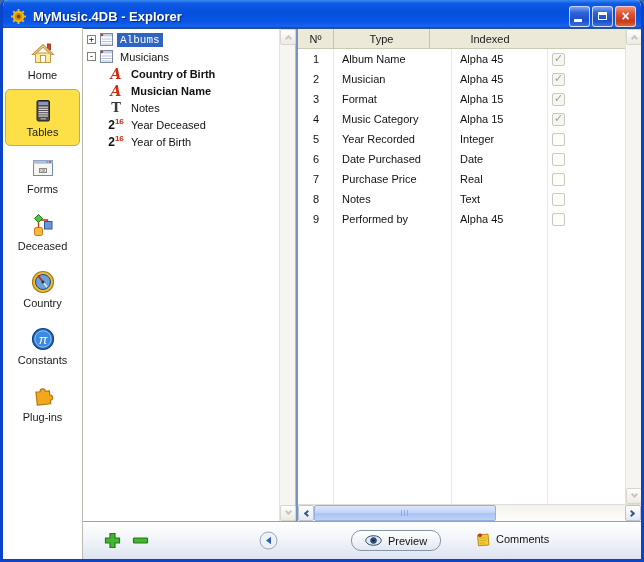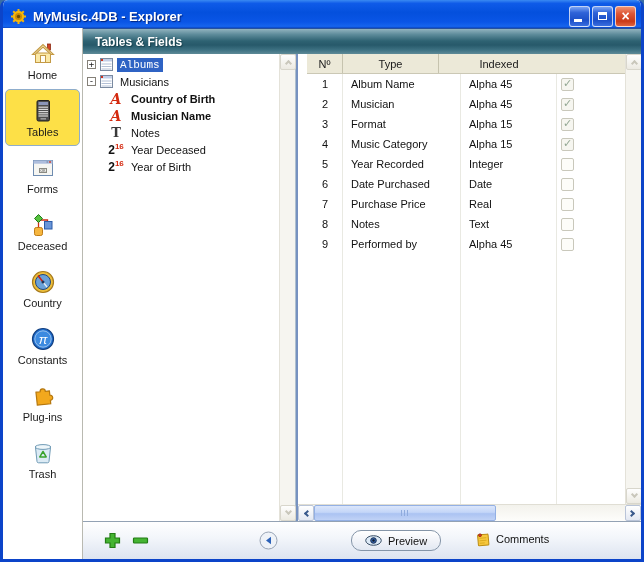--- a/index.html
+++ b/index.html
@@ -75,21 +75,21 @@
   .tree-row.field{padding-left:24px;}
   .fi{width:18px;flex:none;text-align:center;margin-right:3px;}
   .fi-alpha{color:#d42a10;font-family:"DejaVu Serif",serif;font-style:italic;font-weight:bold;font-size:14px;line-height:1;}
   .fi-text{font-family:"DejaVu Serif",serif;font-weight:bold;color:#3a3a3a;font-size:13px;line-height:1;}
   .fi-int{font-weight:bold;font-size:12px;color:#111;line-height:1;}
   .fi-int sup{color:#d42a10;font-size:8px;font-weight:bold;}
   .tree-row.bold .tree-label{font-weight:bold;}
 
   
   .table-panel{flex:1;min-width:0;display:flex;flex-direction:column;background:#fff;border-left:2px solid #7792c0;}
-  .table-main{flex:1;min-height:0;display:flex;margin-left:9px;}
+  .table-main{flex:1;min-height:0;display:flex;}
   .table-content{flex:1;min-width:0;display:flex;flex-direction:column;overflow:hidden;}
   .t-header{height:20px;flex:none;display:flex;align-items:center;background:#ece9d8;
     border-bottom:1px solid #cbc8b5;overflow:hidden;}
   .th{height:100%;display:flex;align-items:center;justify-content:center;border-right:1px solid #c6c3ae;
     flex:none;color:#1a1a1a;}
   .th.last{border-right:none;}
   .c-num{width:36px;}
   .c-name{width:118px;}
   .c-type{width:96px;}
   .c-indexed{width:120px;}
@@ -226,35 +226,24 @@
         <span class="sb-label">Constants</span>
       </div>
 
       <div class="sb-item">
         <svg class="sb-icon" viewBox="0 0 26 26">
           <path d="M6.5 8.5 h4.2 a2.6 2.6 0 1 1 5.2 0 H20 v4.4 a2.6 2.6 0 1 1 0 5.2 V21.5 H6.5 Z" fill="#f2a81d" stroke="#b5770e" stroke-width="1.2" transform="rotate(-6 13 14)"></path>
         </svg>
         <span class="sb-label">Plug-ins</span>
       </div>
 
-      <div class="sb-item">
-        <svg class="sb-icon" viewBox="0 0 26 26">
-          <path d="M5.5 7.5 L7 21.5 a1.5 1.5 0 0 0 1.5 1.3 h9 a1.5 1.5 0 0 0 1.5 -1.3 L20.5 7.5 Z" fill="#dcebf5" stroke="#6f9ab5"></path>
-          <ellipse cx="13" cy="7" rx="7.8" ry="2.4" fill="#eef6fa" stroke="#6f9ab5"></ellipse>
-          <path d="M13 11.5 l3.2 5.4 h-6.4 Z" fill="none" stroke="#3aa32c" stroke-width="1.5" stroke-linejoin="round"></path>
-        </svg>
-        <span class="sb-label">Trash</span>
-      </div>
 
     </div>
 
     <div class="main">
-      <div class="panel-header">
-        <span>Tables &amp; Fields</span>
-      </div>
 
       <div class="content">
 
         <div class="tree-panel">
           <div class="tree-items">
 
             <div class="tree-row selected">
               <span class="expander">
                   <span>+</span>
                 </span>

